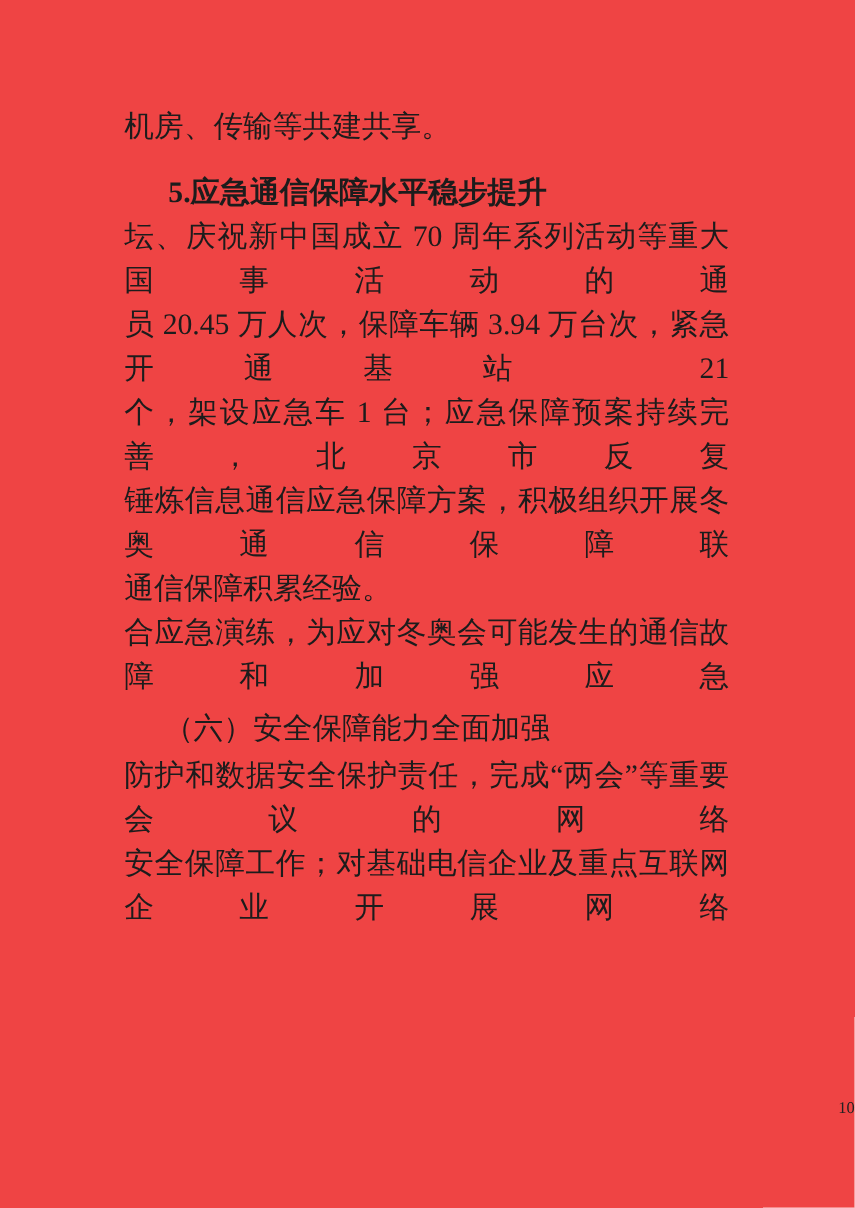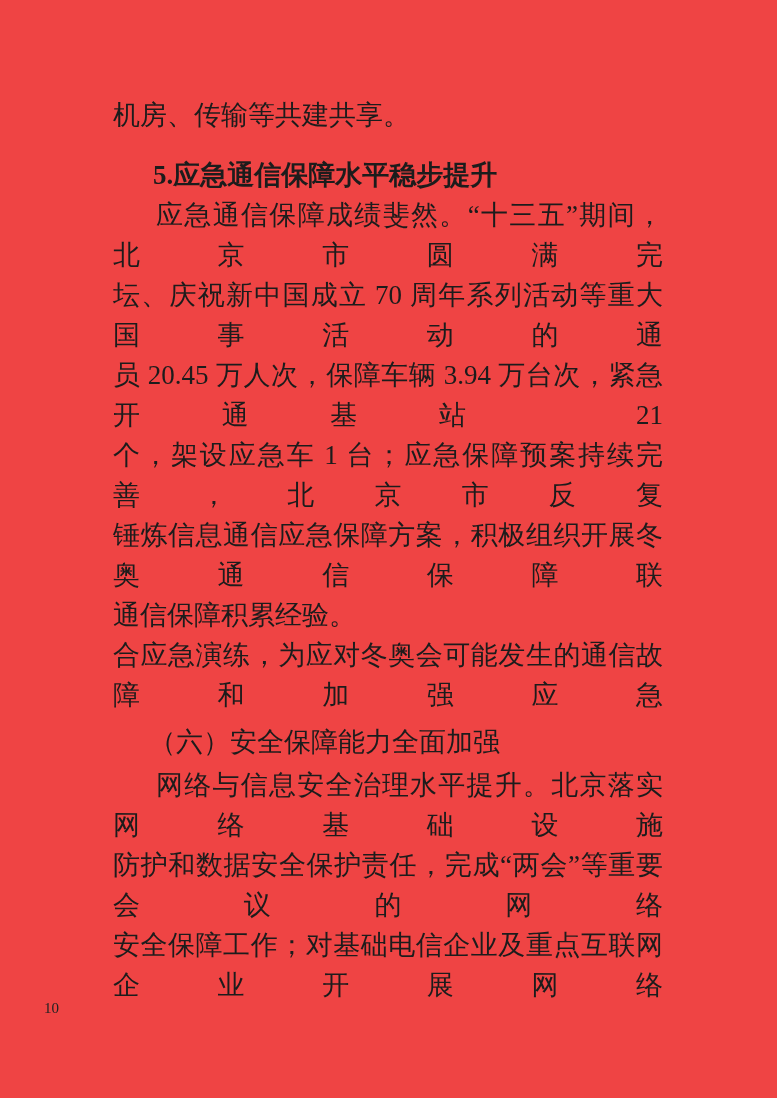--- a/index.html
+++ b/index.html
@@ -39,50 +39,48 @@
   .heading-bold { font-weight: bold; margin-top: 20px; }
   .heading-bold .line.indent { text-indent: 40px; }
   .heading-kaiti { margin-top: 7px; margin-bottom: 3px; }
   .heading-kaiti .line.indent { text-indent: 36px; }
   .content > .block:last-child { margin-top: 3px; }
   .page-number {
     position: absolute;
     left: 0;
     right: 0;
     top: 998px;
-    text-align: left;
+    text-align: right;
     font-size: 15px;
     line-height: 20px;
     color: #222222;
     padding-left: 44px;
   }
 </style>
 </head>
 <body>
 
 <div class="page" style="background: #ef4444;">
   <div class="content" id="content" style="color: rgb(28, 28, 28);">
       <div class="block para-continue">
         <div class="line">机房、传输等共建共享。</div>
       </div>
       <div class="block heading-bold">
         <div class="line indent">5.应急通信保障水平稳步提升</div>
       </div>
       <div class="block paragraph">
-        <div class="line indent stretch">应急通信保障成绩斐然。“十三五”期间，北京市圆满完</div>
         <div class="line stretch">坛、庆祝新中国成立 70 周年系列活动等重大国事活动的通</div>
         <div class="line stretch">员 20.45 万人次，保障车辆 3.94 万台次，紧急开通基站 21</div>
         <div class="line stretch">个，架设应急车 1 台；应急保障预案持续完善，北京市反复</div>
         <div class="line stretch">锤炼信息通信应急保障方案，积极组织开展冬奥通信保障联</div>
         <div class="line">通信保障积累经验。</div>
         <div class="line stretch">合应急演练，为应对冬奥会可能发生的通信故障和加强应急</div>
       </div>
       <div class="block heading-kaiti">
         <div class="line indent">（六）安全保障能力全面加强</div>
       </div>
       <div class="block paragraph">
-        <div class="line indent stretch">网络与信息安全治理水平提升。北京落实网络基础设施</div>
         <div class="line stretch">防护和数据安全保护责任，完成“两会”等重要会议的网络</div>
         <div class="line stretch">安全保障工作；对基础电信企业及重点互联网企业开展网络</div>
       </div>
     </div>
   <div class="page-number">10</div>
 </div>
 
 </body></html>

